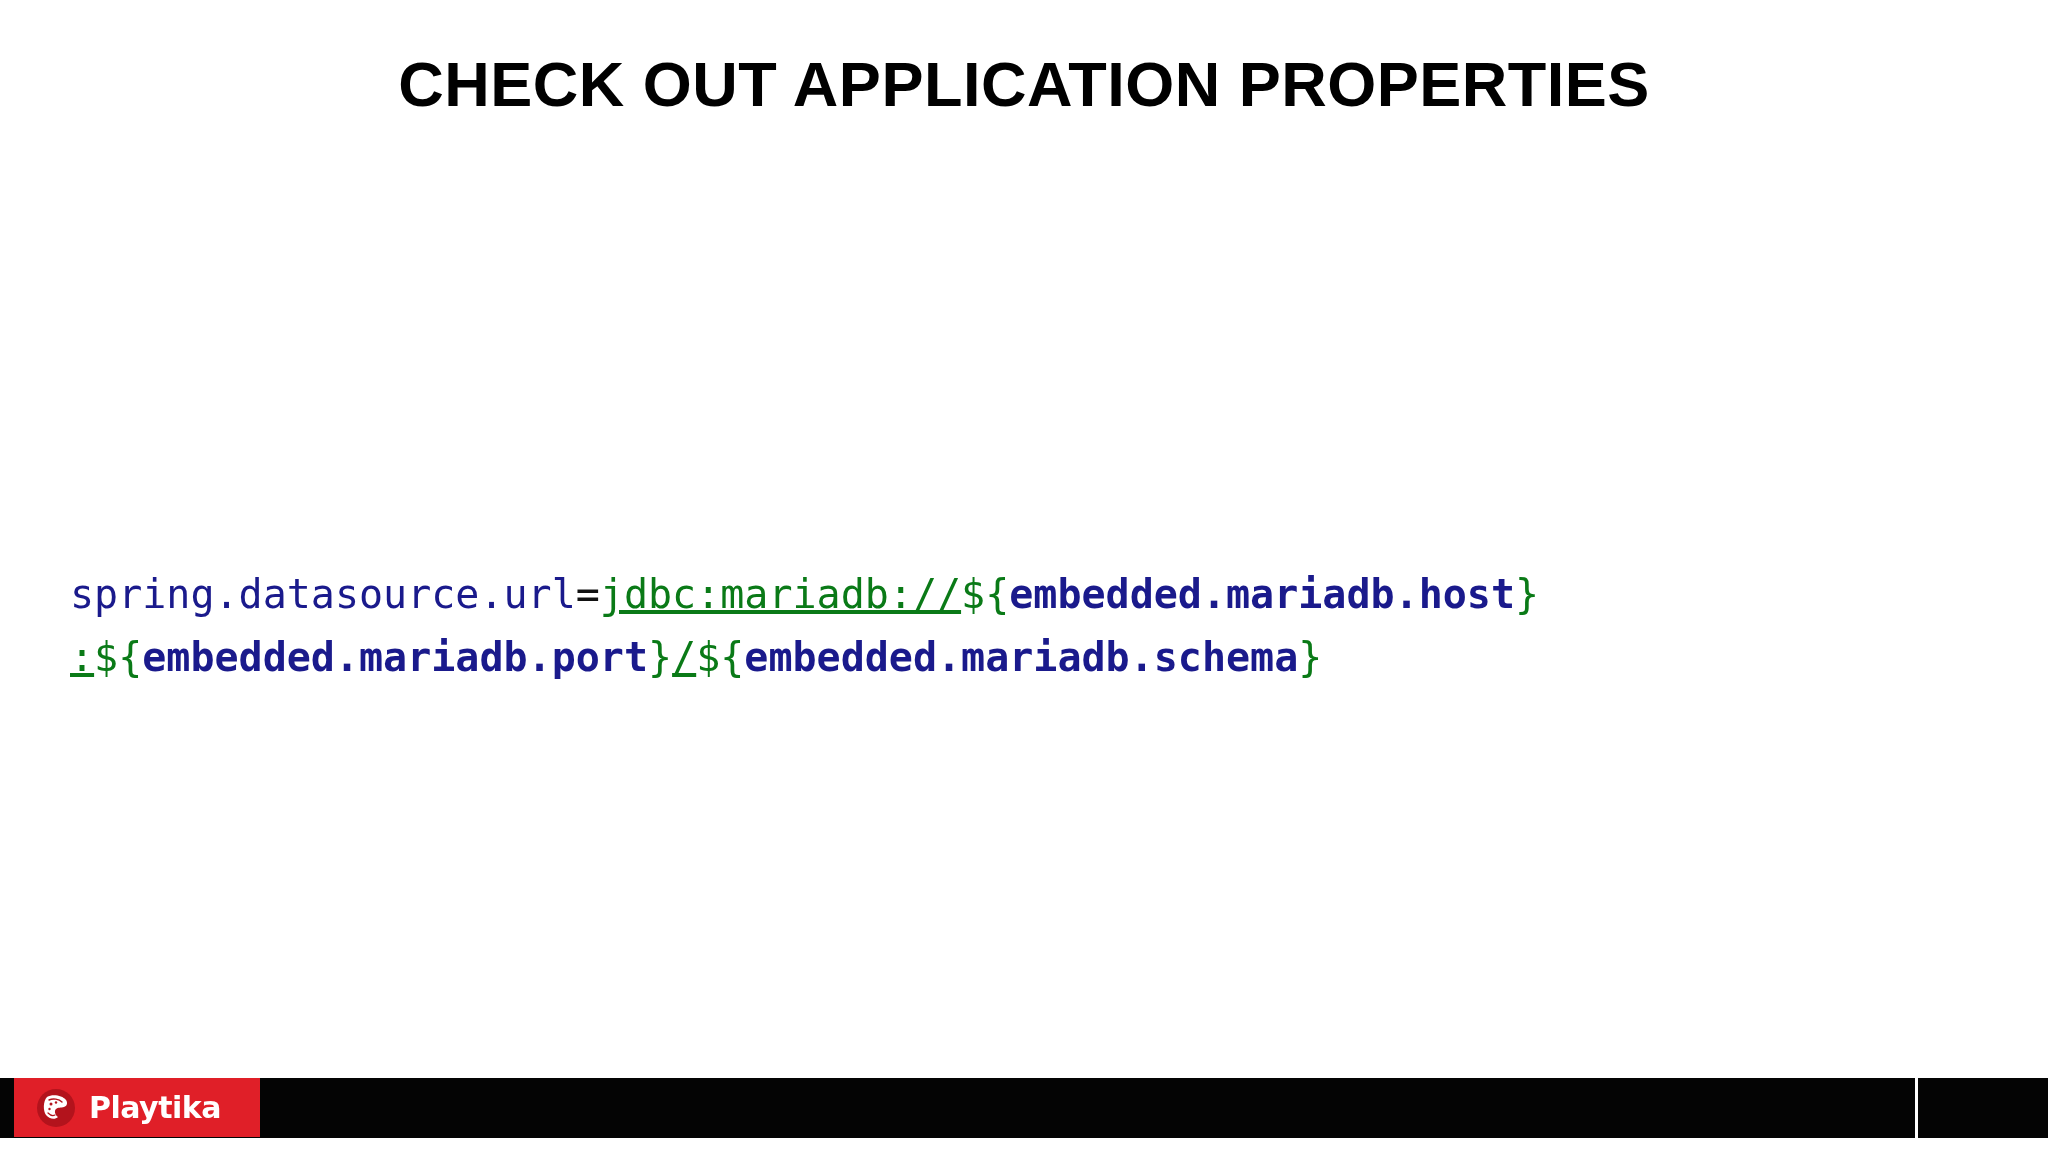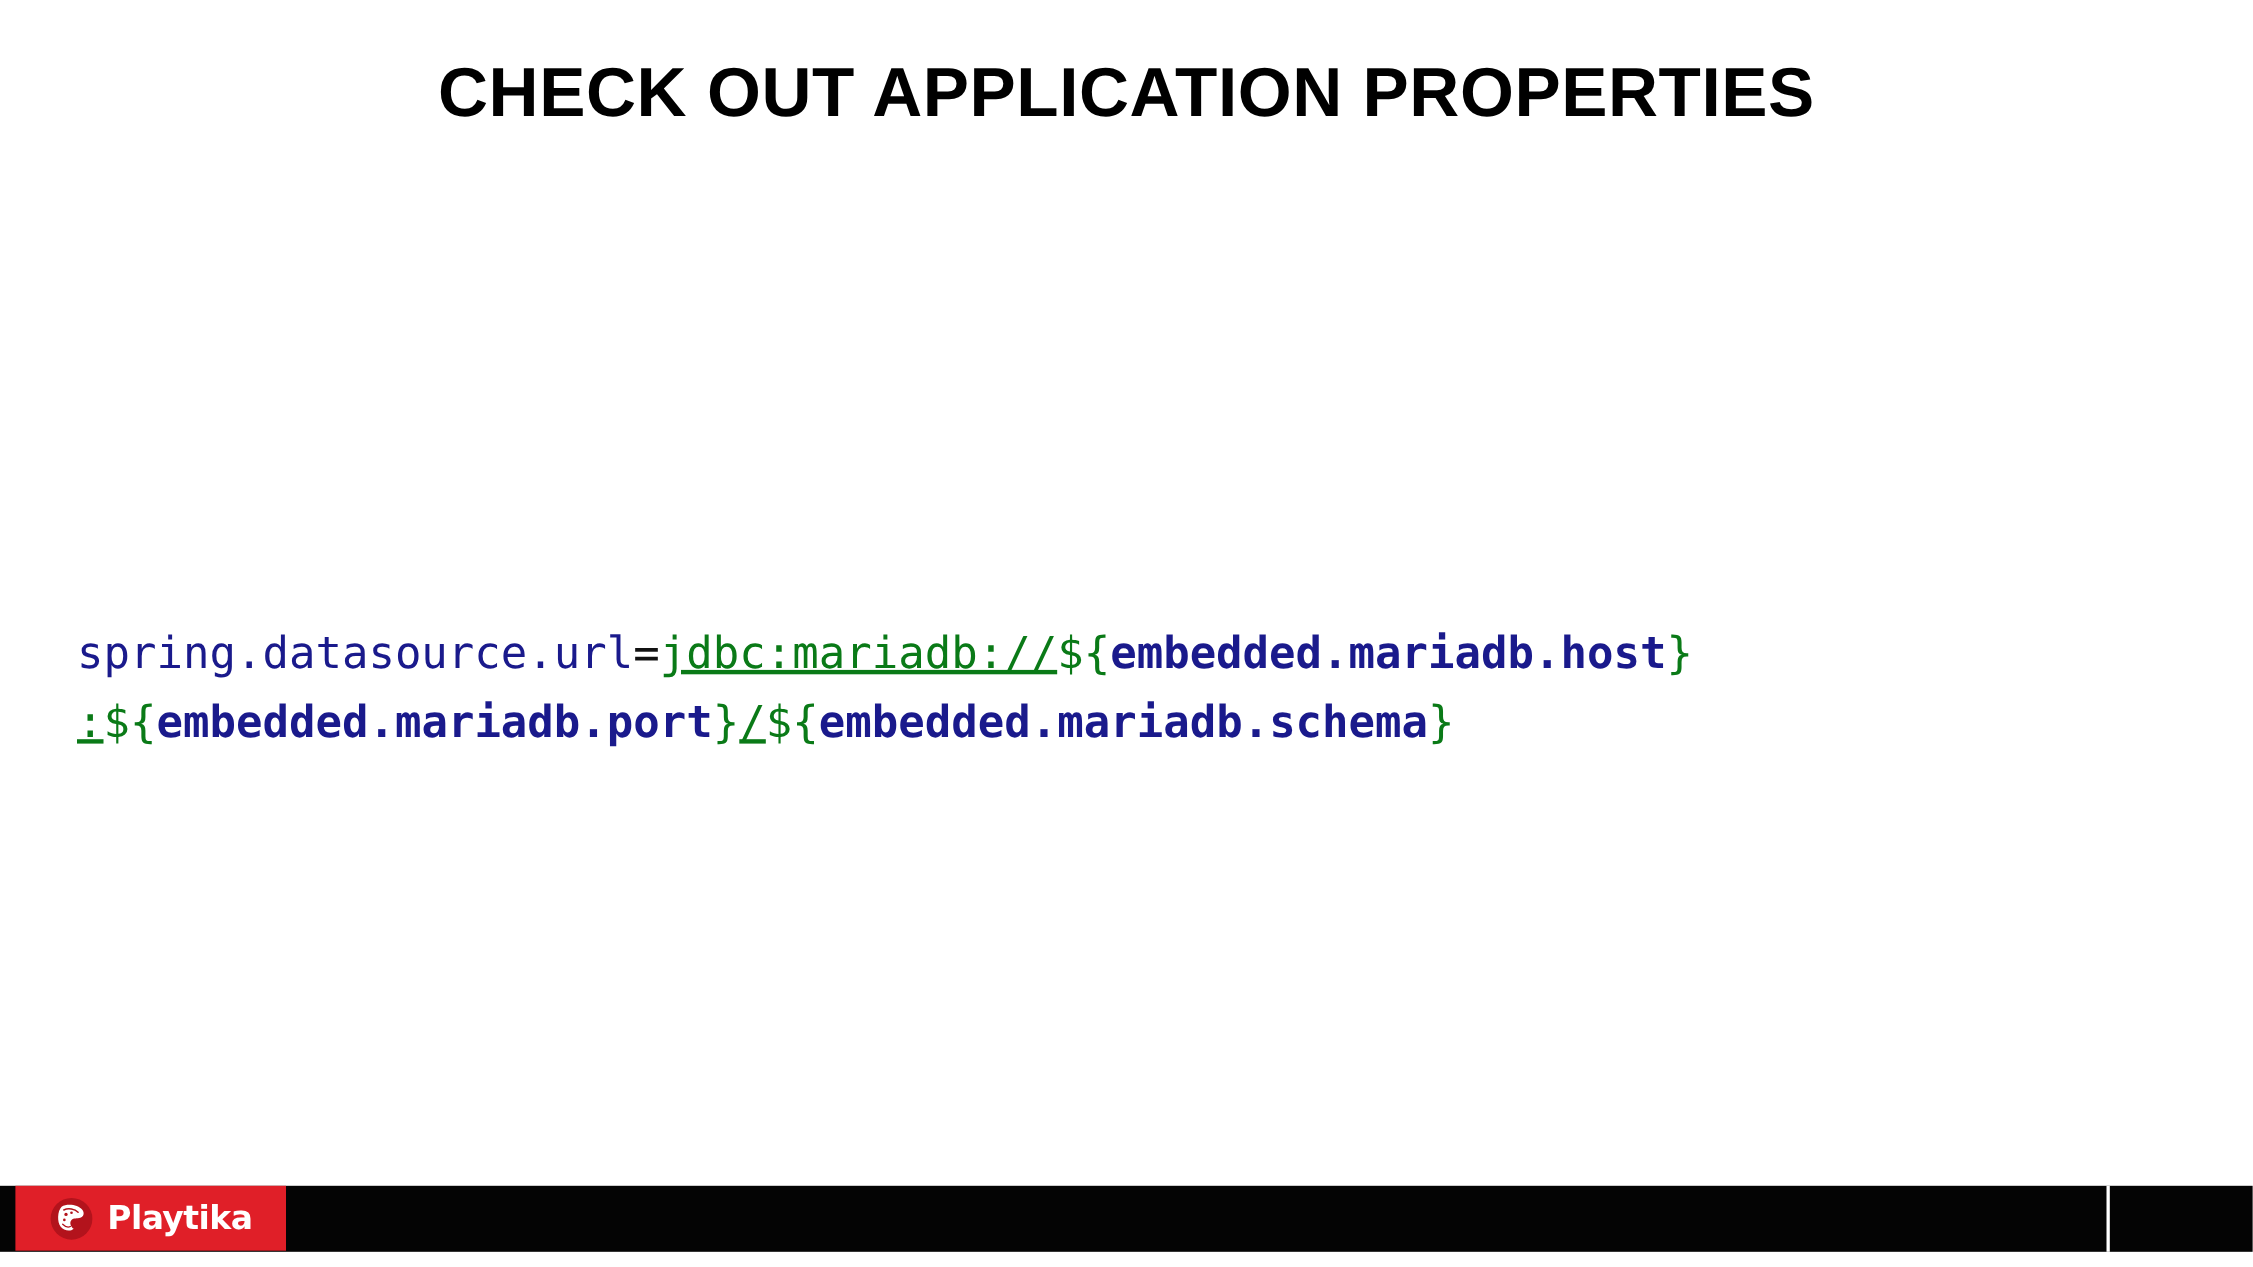--- a/index.html
+++ b/index.html
@@ -74,22 +74,22 @@
 
   .logo-block {
     position: absolute;
     left: 14px;
     top: 1078px;
     width: 246px;
     height: 59px;
     background: #e01f28;
     display: flex;
     align-items: center;
+    padding-left: 22px;
     box-sizing: border-box;
-    justify-content: center;
   }
 
   .logo-mark {
     width: 40px;
     height: 40px;
     flex: 0 0 40px;
     position: relative;
   }
 
   .logo-wordmark {

